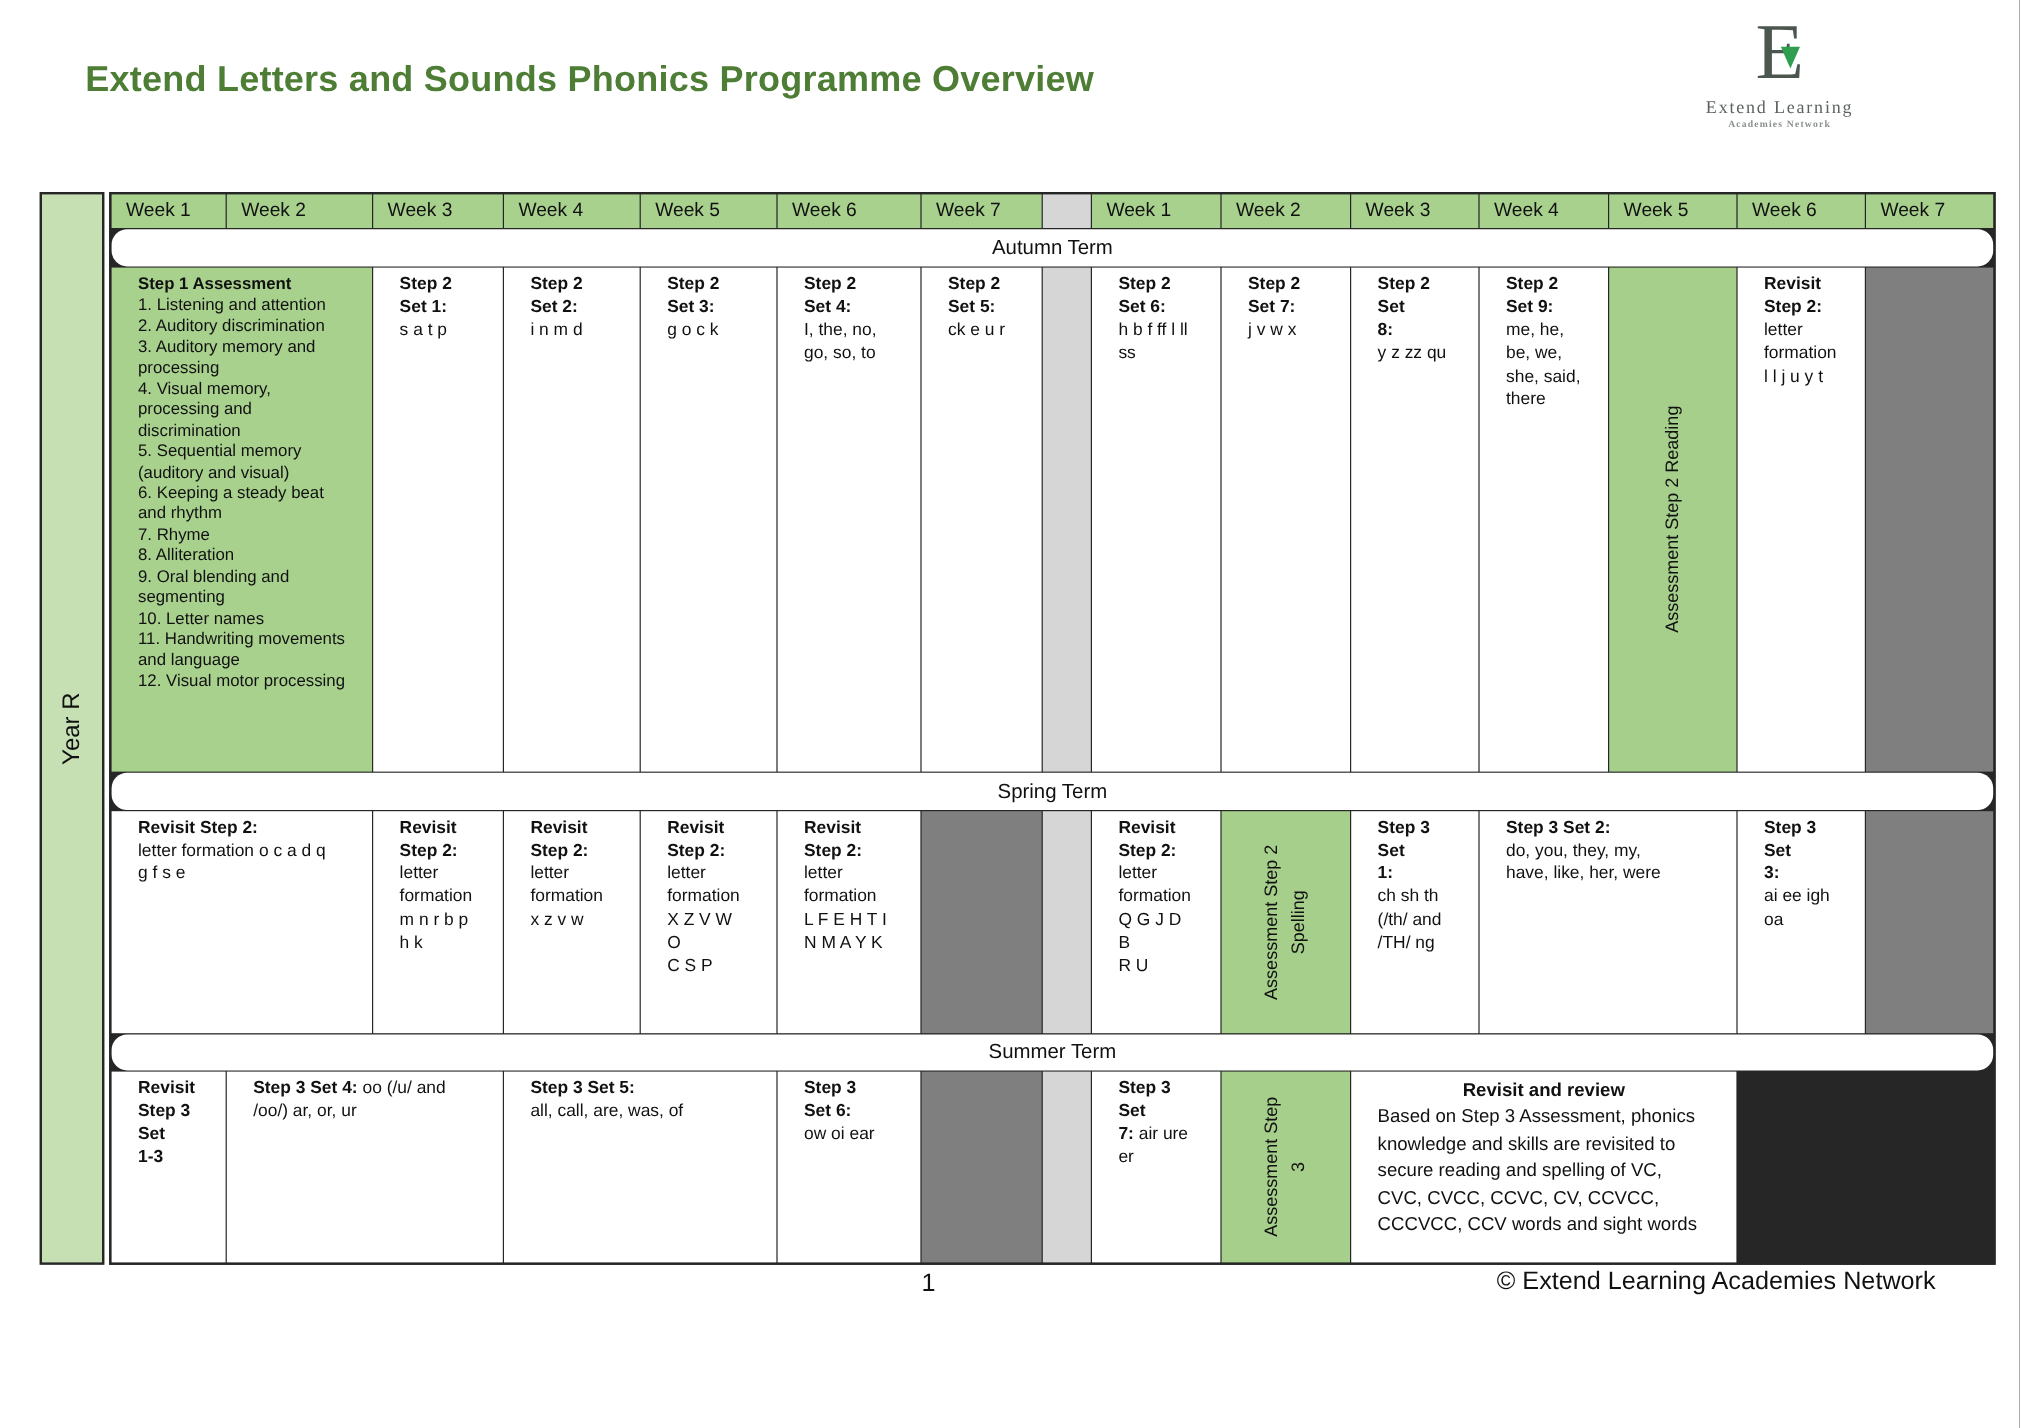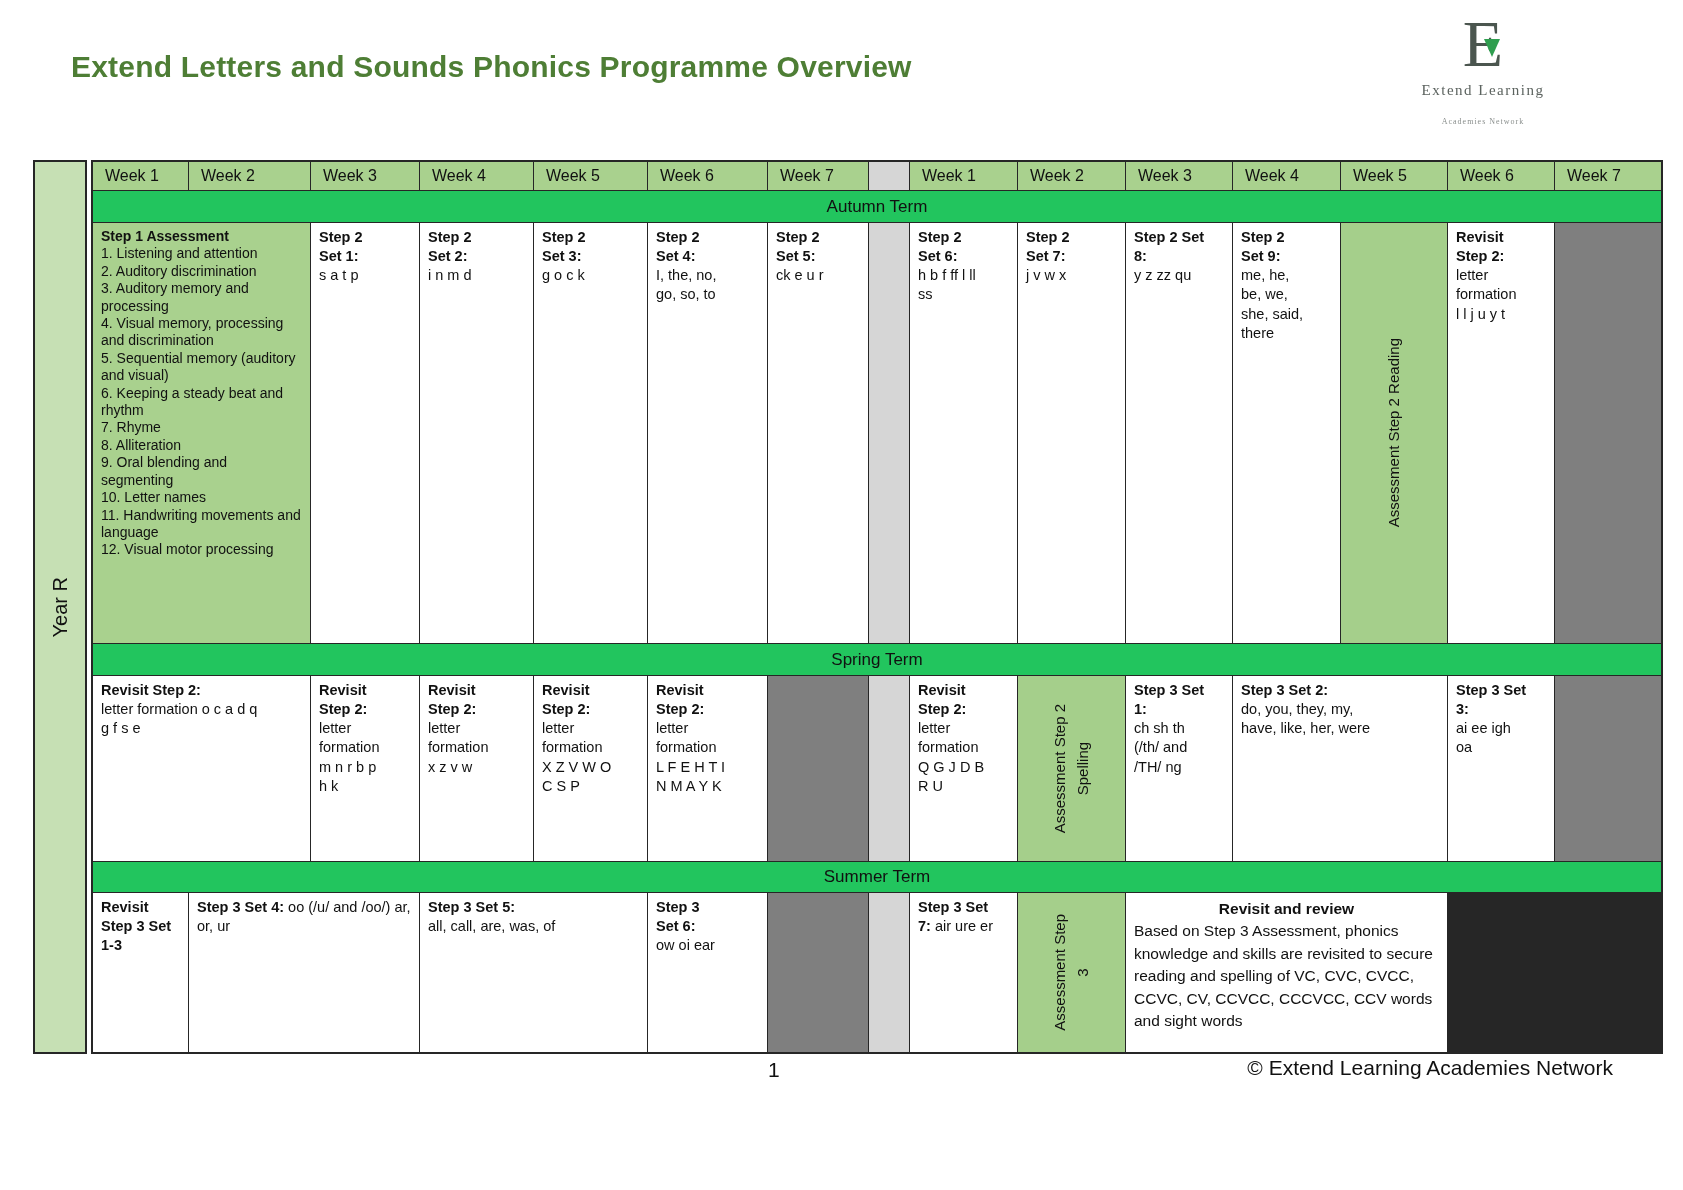--- a/index.html
+++ b/index.html
@@ -14,39 +14,39 @@
   
   .logo { position:absolute; left:1398px; top:12px; width:170px; text-align:center; }
   .logo-e-wrap { position:relative; height:66px; }
   .logo-e { font-family:"Liberation Serif", serif; font-size:66px; line-height:64px; color:#4b564f; }
   .logo-accent {
     position:absolute; left:86px; top:27px; width:0; height:0;
     border-left:8px solid transparent; border-right:8px solid transparent;
     border-top:18px solid #2f9e4f;
   }
   .logo-name { font-family:"Liberation Serif", serif; font-size:15px; letter-spacing:1.5px; color:#5c635f; margin-top:4px; }
-  .logo-sub { font-family:"Liberation Serif", serif; font-size:8px; letter-spacing:1px; color:#8a8f8d; margin-top:18px; }
+  .logo-sub { font-family:"Liberation Serif", serif; font-size:8px; letter-spacing:1px; color:#8a8f8d; margin-top:0;font-weight:bold; }
 
   
   .phonics-table { position:absolute; left:33px; top:160px; display:flex; align-items:stretch; }
   .year-strip {
     width:50px; background:#c6e0b4; border:2px solid #262626; margin-right:4px;
     display:flex; align-items:center; justify-content:center;
   }
   .year-label { writing-mode:vertical-rl; transform:rotate(180deg); font-size:20px; color:#111; }
 
   .grid {
     display:grid;
     grid-template-columns:95px 121px 108px 113px 113px 119px 100px 40px 107px 107px 106px 107px 106px 106px 106px;
     grid-template-rows:28px 31px 420px 31px 185px 30px 159px;
     gap:1px; background:#262626; border:2px solid #262626;
   }
   .wk { background:#a9d18e; font-size:16px; display:flex; align-items:center; padding-left:12px; color:#111; }
-  .band { grid-column:1 / -1; background:#22c55e; display:flex; align-items:center; justify-content:center; font-size:17px; }
-  .cell { background:#ffffff; padding:5px 8px; font-size:14.5px; line-height:1.32; overflow:hidden; }
+  .band { grid-column:1 / -1; background:#ffffff; display:flex; align-items:center; justify-content:center; font-size:17px;border-radius:13px; }
+  .cell { background:#ffffff; padding:5px 22px; font-size:14.5px; line-height:1.32; overflow:hidden; }
   .cell .t { font-weight:bold; display:block; white-space:pre-line; }
   .cell .b { display:block; white-space:pre-line; }
   .cell.inline .t, .cell.inline .b { display:inline; }
   .span2 { grid-column:span 2; }
   .span3 { grid-column:span 3; }
   .green { background:#a9d18e; }
   .gray  { background:#7f7f7f; }
   .gapc  { background:#d6d6d6; }
   .small { font-size:14px; line-height:17.4px; }
   .vert  { background:#a5cf8b; display:flex; align-items:center; justify-content:center; padding:4px; }

